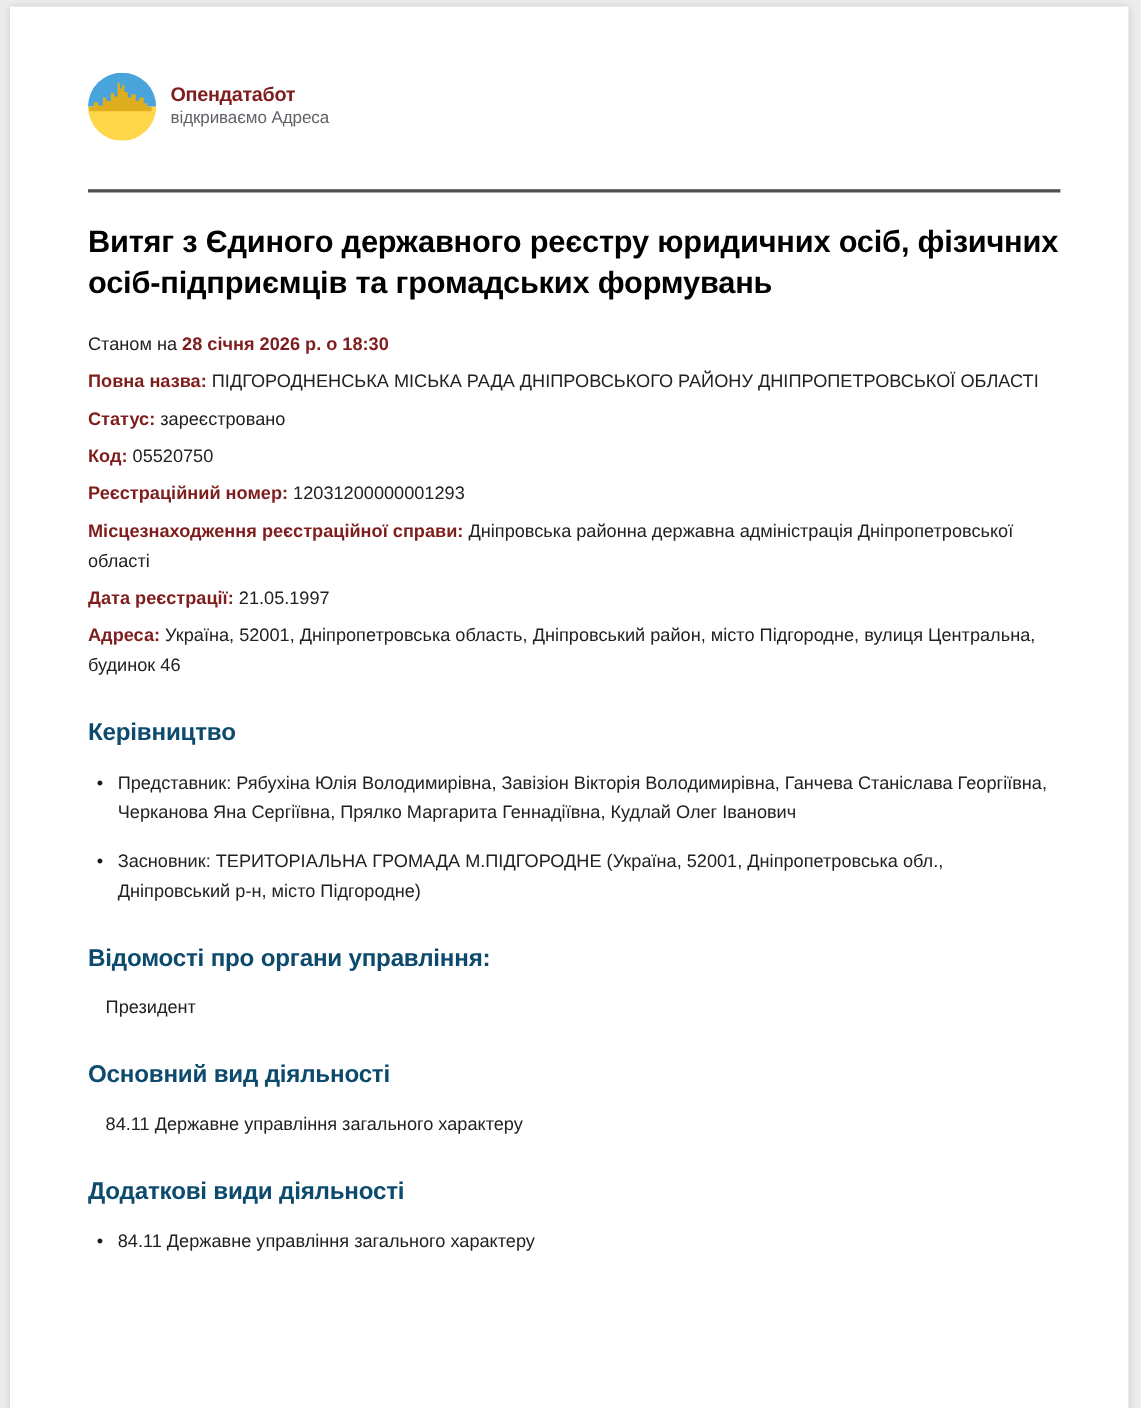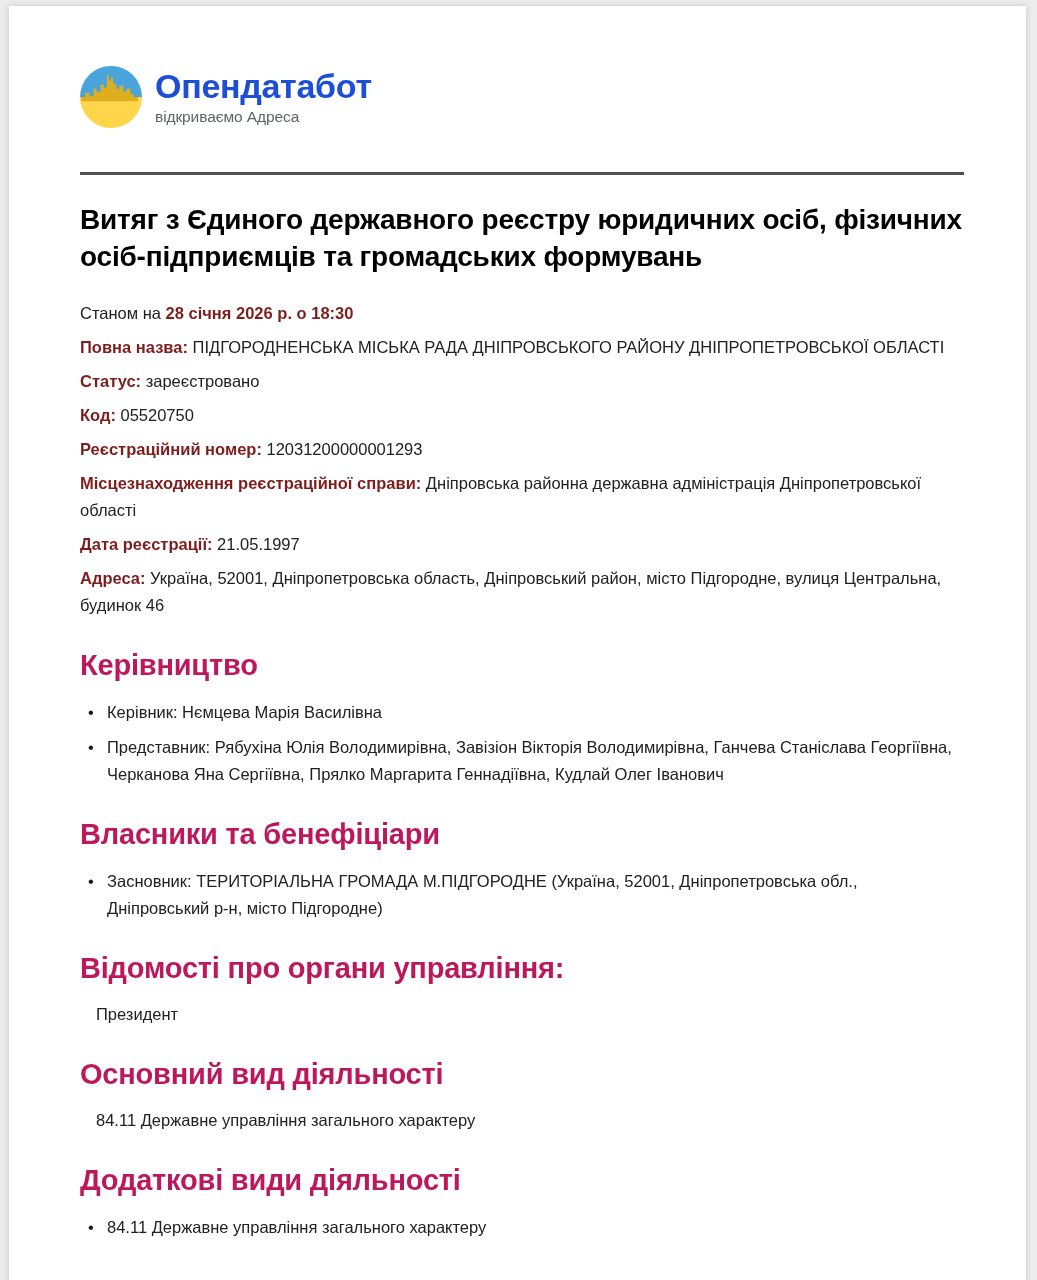--- a/index.html
+++ b/index.html
@@ -30,23 +30,23 @@
   .logo-row {
     display: flex;
     align-items: center;
     gap: 13px;
     height: 62px;
   }
   .logo-mark { width: 62px; height: 62px; flex: 0 0 auto; }
   .logo-mark svg { width: 62px; height: 62px; display: block; }
   .logo-text { display: flex; flex-direction: column; justify-content: center; }
   .brand {
-    font-size: 34px;
+    font-size: 18px;
     font-weight: 700;
-    color: #1d4ed8;
+    color: #7f1d1d;
     letter-spacing: -0.3px;
     line-height: 1.1;
   }
   .tagline {
     font-size: 15.5px;
     color: #5f6368;
     margin-top: 2px;
     letter-spacing: -0.1px;
   }
 
@@ -75,24 +75,24 @@
     line-height: 27px;
     color: #212121;
   }
   .meta { margin: 24px 0 0 0; }
   .field { margin: 7px 0 0 0; }
   .field strong, .meta strong { font-weight: 700; color: #7f1d1d; }
 
   
   h2.section-heading {
     margin: 30px 0 0 0;
-    font-size: 29px;
+    font-size: 22px;
     line-height: 33px;
     font-weight: 700;
-    color: #be185d;
+    color: #0c4a6e;
     letter-spacing: -0.2px;
   }
   .section-text { margin: 16px 0 0 16px; }
   ul.bullets {
     list-style: none;
     margin: 17px 0 0 0;
     padding: 0;
   }
   ul.bullets li {
     position: relative;
@@ -145,27 +145,25 @@
     <p class="field"><strong>Статус:</strong><span> зареєстровано</span></p>
     <p class="field"><strong>Код:</strong><span> 05520750</span></p>
     <p class="field"><strong>Реєстраційний номер:</strong><span> 12031200000001293</span></p>
     <p class="field"><strong>Місцезнаходження реєстраційної справи:</strong><span> Дніпровська районна державна адміністрація Дніпропетровської області</span></p>
     <p class="field"><strong>Дата реєстрації:</strong><span> 21.05.1997</span></p>
     <p class="field"><strong>Адреса:</strong><span> Україна, 52001, Дніпропетровська область, Дніпровський район, місто Підгородне, вулиця Центральна, будинок 46</span></p>
 
     <section>
       <h2 class="section-heading">Керівництво</h2>
       <ul class="bullets">
-        <li>Керівник: Нємцева Марія Василівна</li>
         <li>Представник: Рябухіна Юлія Володимирівна, Завізіон Вікторія Володимирівна, Ганчева Станіслава Георгіївна, Черканова Яна Сергіївна, Прялко Маргарита Геннадіївна, Кудлай Олег Іванович</li>
       </ul>
     </section>
 
     <section>
-      <h2 class="section-heading">Власники та бенефіціари</h2>
       <ul class="bullets">
         <li>Засновник: ТЕРИТОРІАЛЬНА ГРОМАДА М.ПІДГОРОДНЕ (Україна, 52001, Дніпропетровська обл., Дніпровський р-н, місто Підгородне)</li>
       </ul>
     </section>
 
     <section>
       <h2 class="section-heading">Відомості про органи управління:</h2>
       <p class="section-text">Президент</p>
     </section>
 

